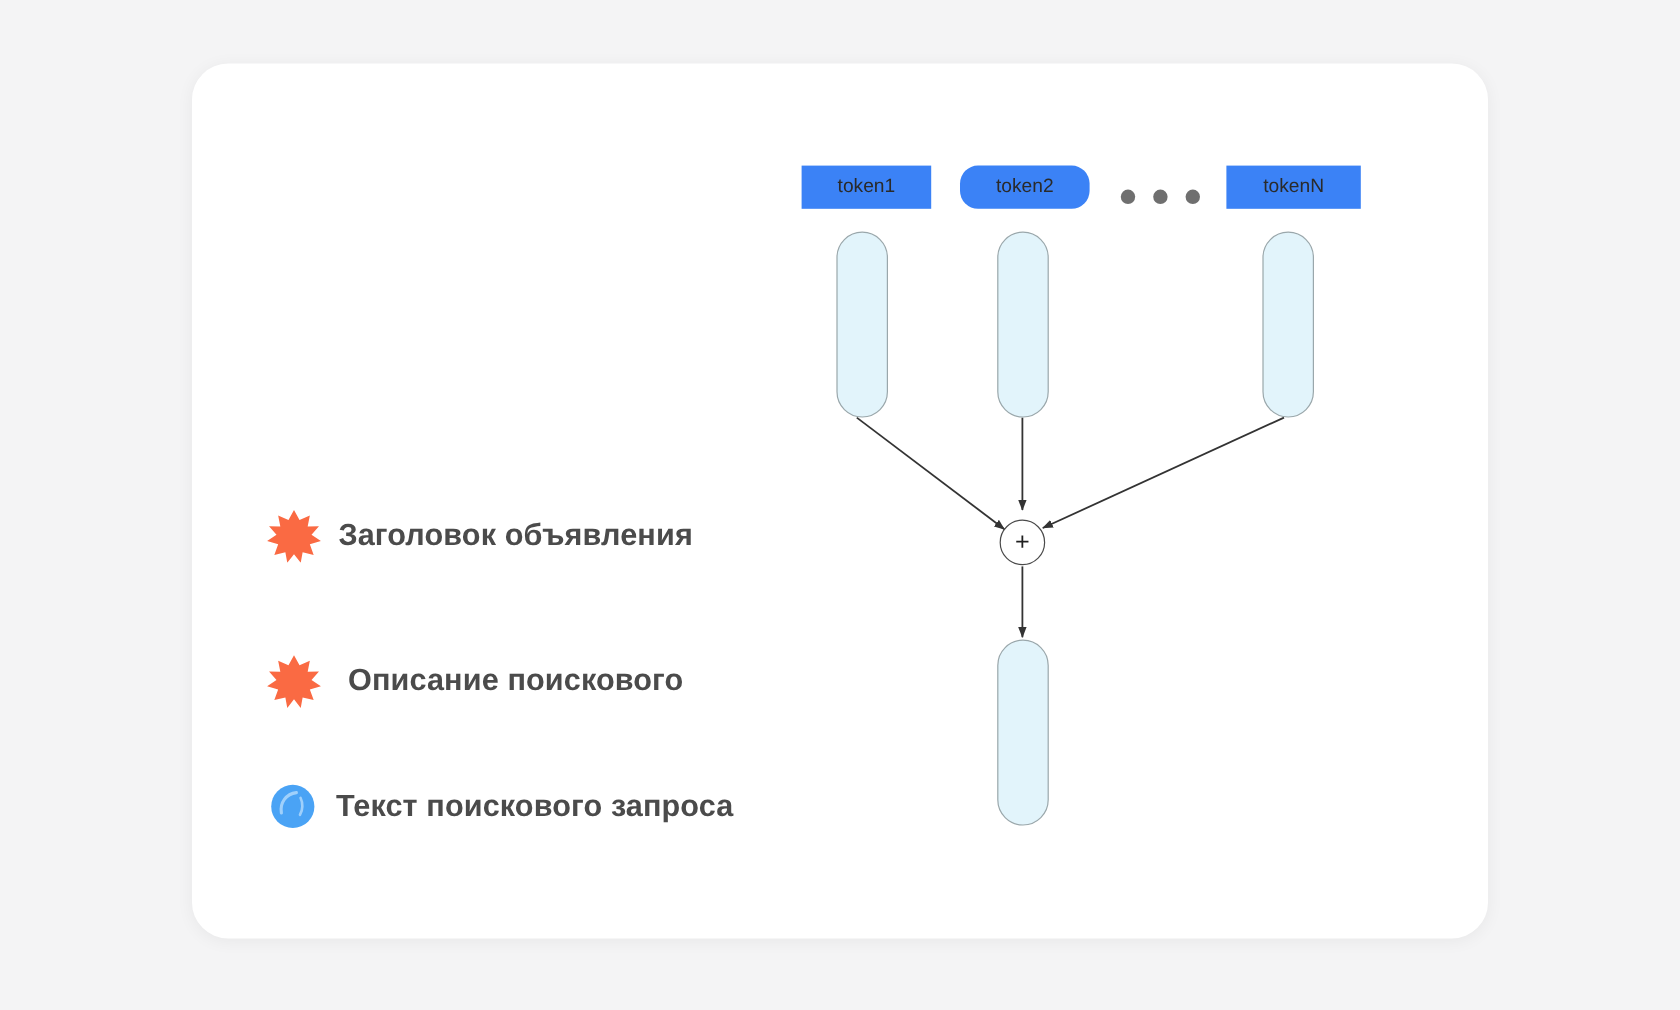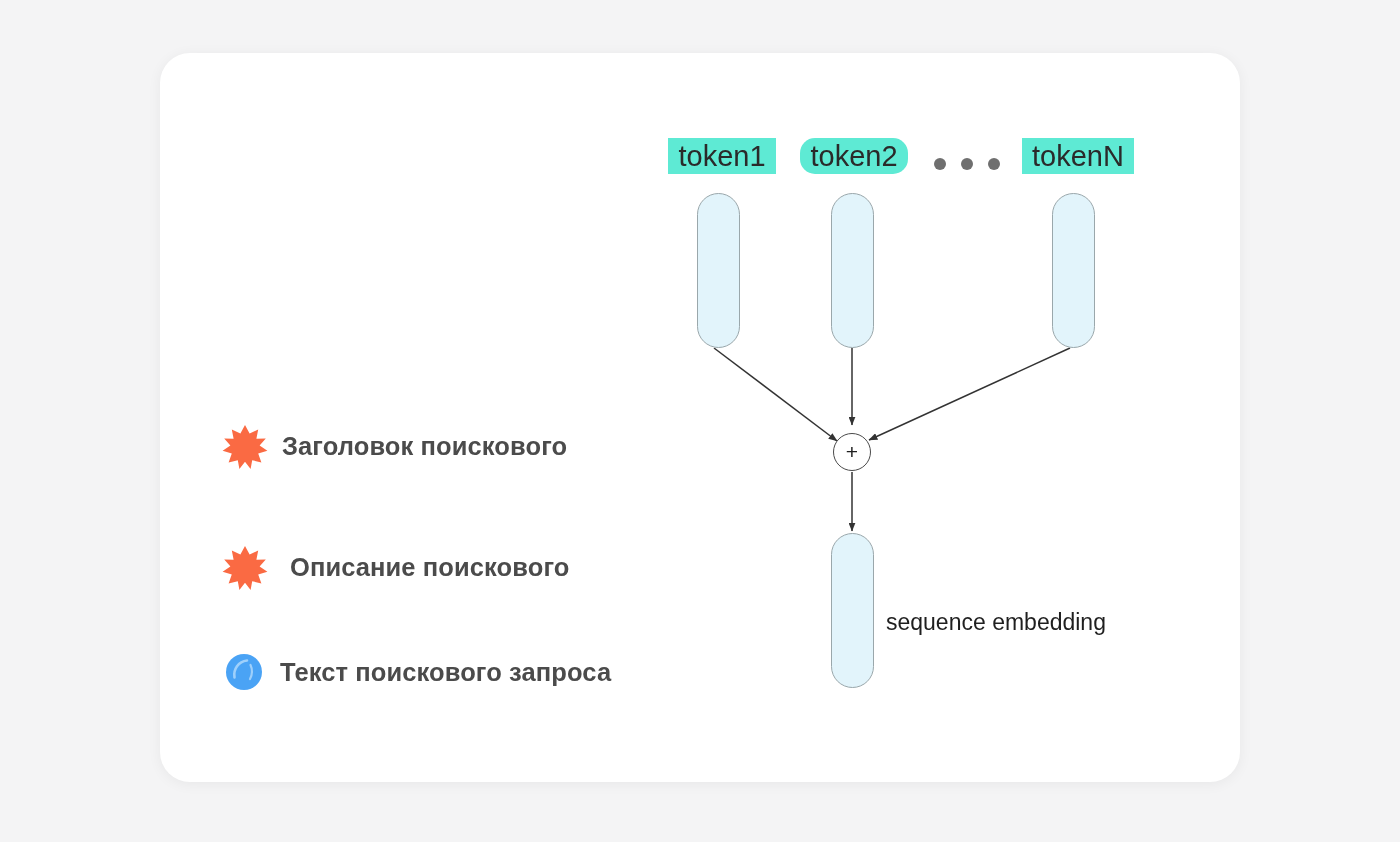--- a/index.html
+++ b/index.html
@@ -74,23 +74,23 @@
   #diagram {
     position: absolute;
     left: 0;
     top: 0;
     width: 1400px;
     height: 842px;
   }
 
   .token-box {
     position: absolute;
-    background: #5eead4;
+    background: #3b82f6;
     color: #2a2a2a;
-    font-size: 29px;
+    font-size: 16px;
     line-height: 36px;
     height: 36px;
     text-align: center;
     white-space: nowrap;
   }
 
   .ellipsis-dots {
     position: absolute;
     display: flex;
     gap: 15px;
@@ -150,21 +150,21 @@
   <div id="card"></div>
 
   <div id="legend">
 
     <div class="legend-row r0">
       <span class="legend-icon">
         <svg width="46" height="46" viewBox="0 0 46 46">
           <polygon points="23,2 27.6,10.4 36.2,6.6 34.4,15.8 43.8,15.6 37.6,22.6 45.4,27.8 36.2,30.6 39.4,39.4 30.2,37.2 28.6,46 23,38.8 17.4,46 15.8,37.2 6.6,39.4 9.8,30.6 0.6,27.8 8.4,22.6 2.2,15.6 11.6,15.8 9.8,6.6 18.4,10.4" fill="#fa6a43"></polygon>
         </svg>
       </span>
-      <span class="legend-label">Заголовок поискового</span>
+      <span class="legend-label">Заголовок объявления</span>
     </div>
 
     <div class="legend-row r1">
       <span class="legend-icon">
         <svg width="46" height="46" viewBox="0 0 46 46">
           <polygon points="23,2 27.6,10.4 36.2,6.6 34.4,15.8 43.8,15.6 37.6,22.6 45.4,27.8 36.2,30.6 39.4,39.4 30.2,37.2 28.6,46 23,38.8 17.4,46 15.8,37.2 6.6,39.4 9.8,30.6 0.6,27.8 8.4,22.6 2.2,15.6 11.6,15.8 9.8,6.6 18.4,10.4" fill="#fa6a43"></polygon>
         </svg>
       </span>
       <span class="legend-label">Описание поискового</span>
     </div>
@@ -211,17 +211,16 @@
     </div>
 
     <div class="pill" style="left:697px; top:193px; width:43px; height:155px;"></div>
     <div class="pill" style="left:831px; top:193px; width:43px; height:155px;"></div>
     <div class="pill" style="left:1052px; top:193px; width:43px; height:155px;"></div>
 
     <div id="plus-node" style="left:833px; top:433px;">+</div>
 
     <div class="pill" style="left:831px; top:533px; width:43px; height:155px;"></div>
 
-    <div id="seq-label" style="left:886px; top:609px;">sequence embedding</div>
 
   </div>
 
 </div>
 
 </body></html>

